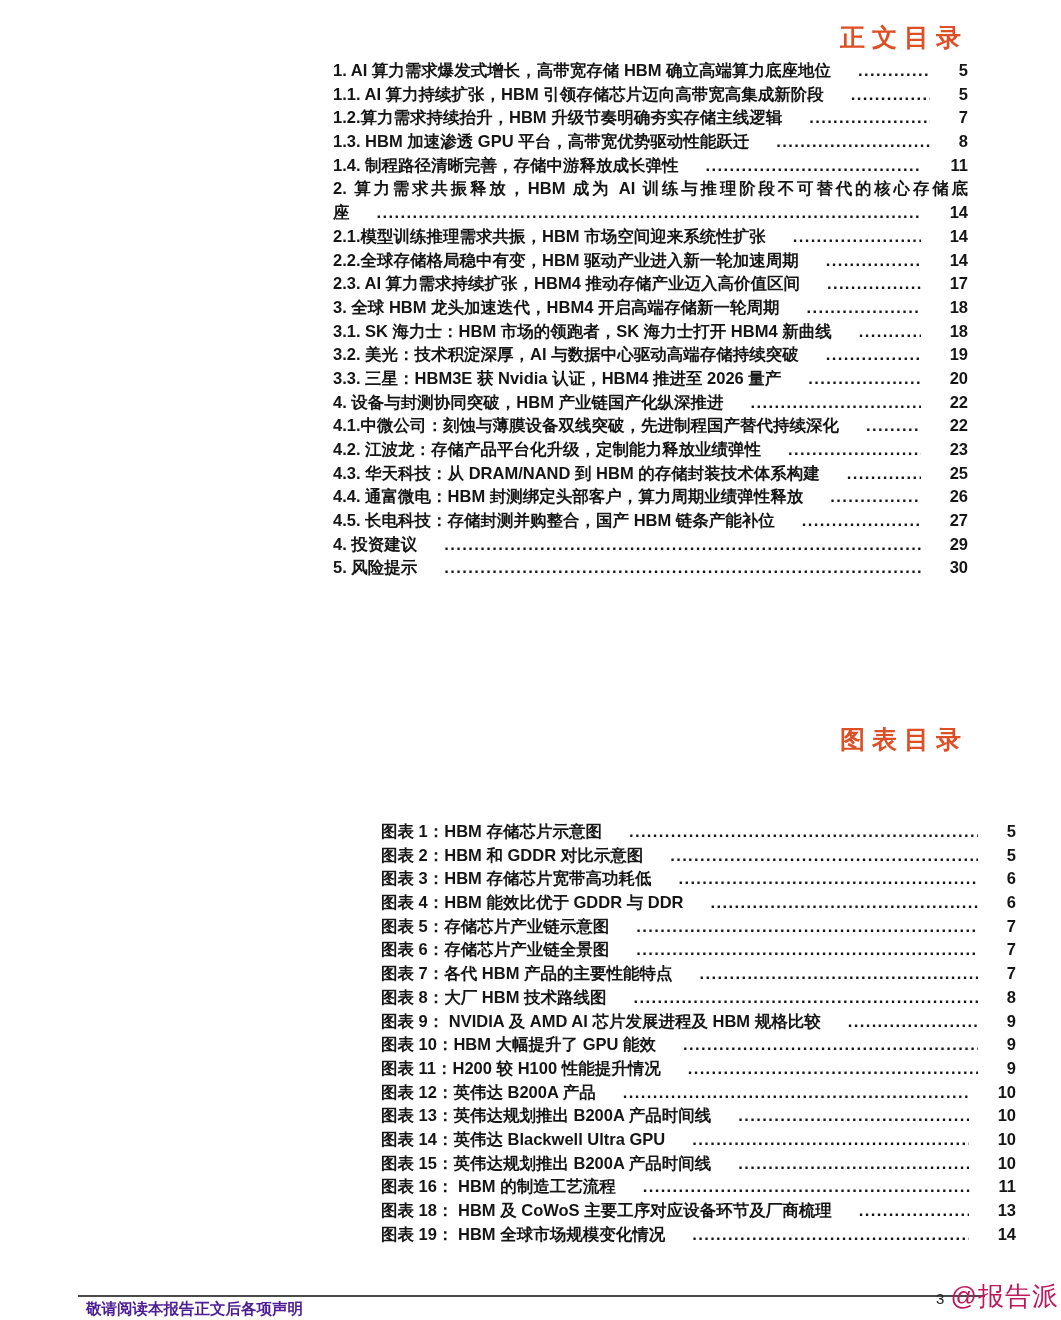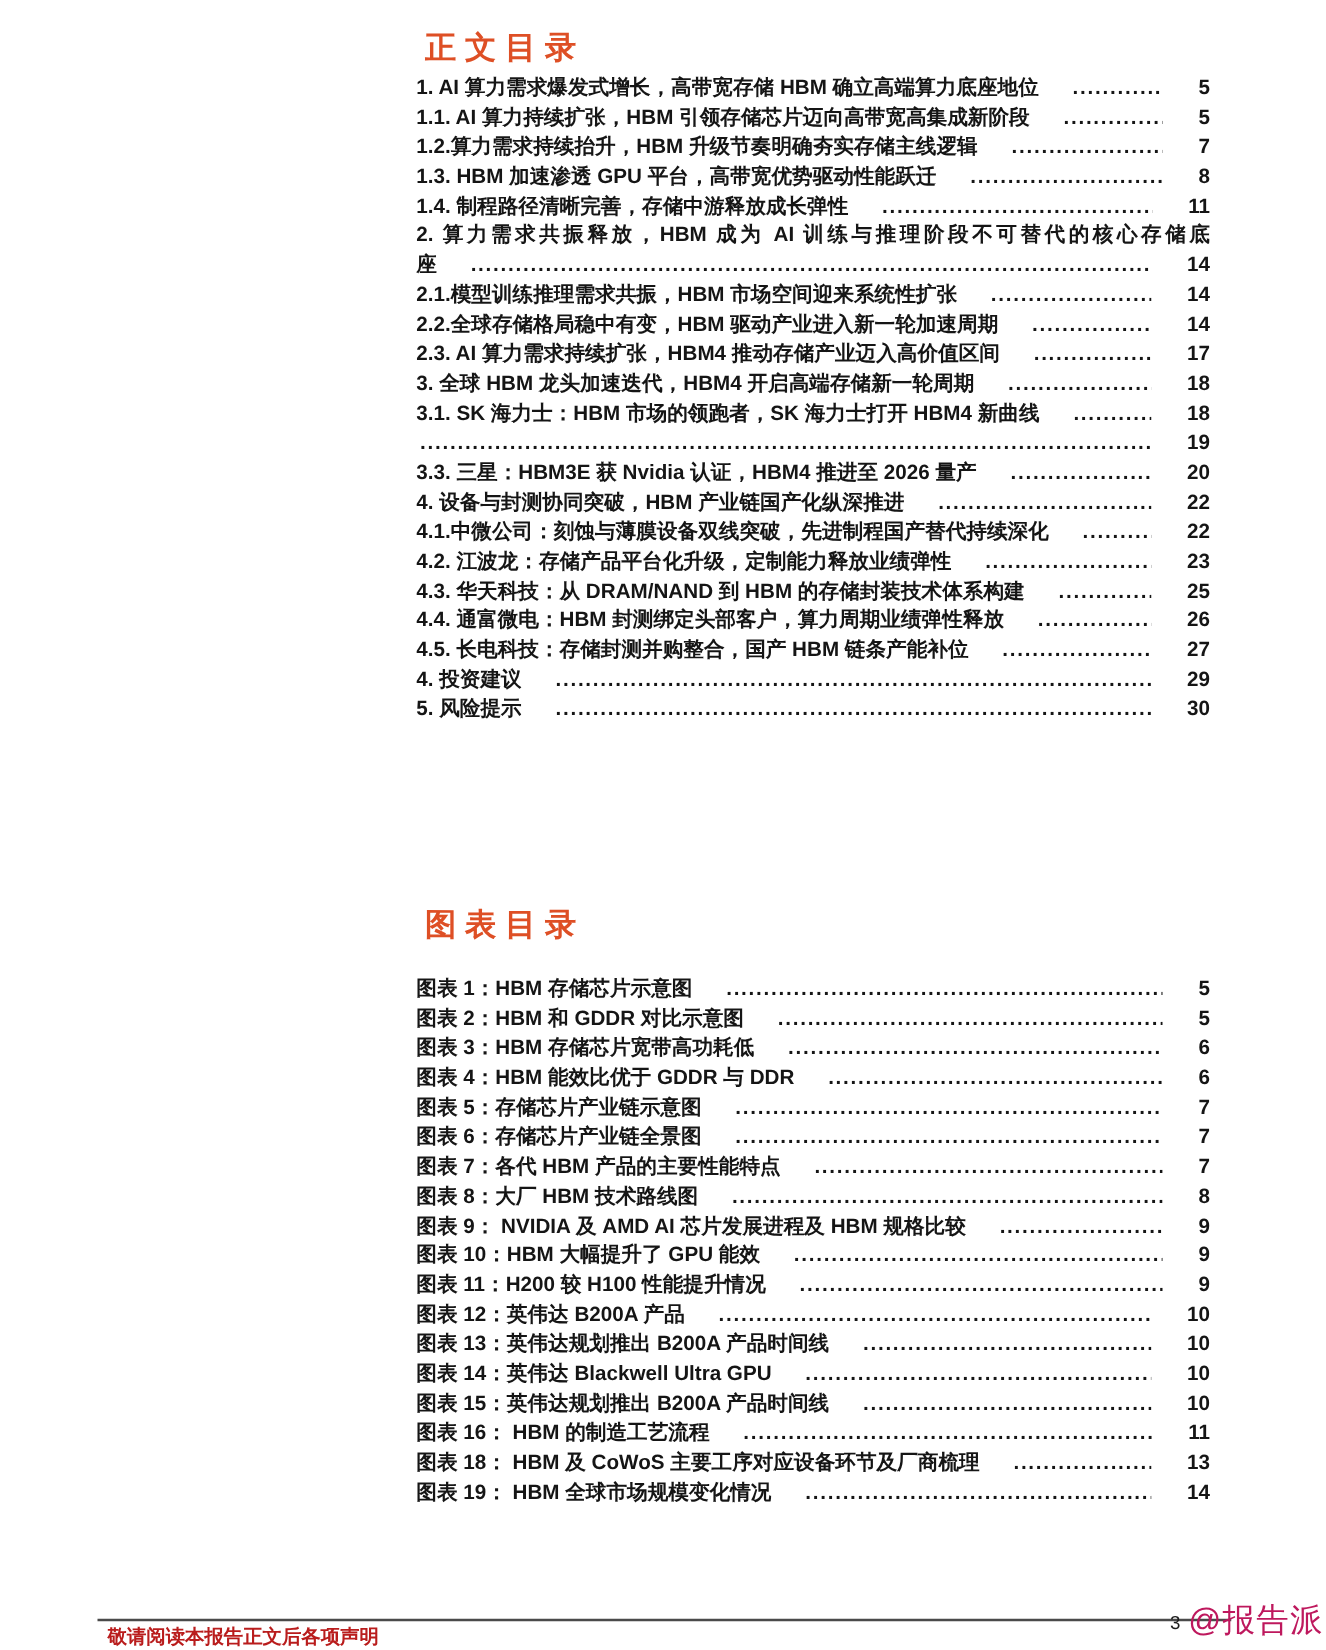--- a/index.html
+++ b/index.html
@@ -7,37 +7,37 @@
     width: 1061px; height: 1320px;
     position: relative; overflow: hidden;
     font-family: "Liberation Sans", sans-serif;
     color: #151515;
   }
   .abs { position: absolute; }
 
   
   .section-title {
     left: 333px; width: 635px;
-    text-align: left;
+    text-align: right;
     font-size: 25px; font-weight: bold;
     letter-spacing: 7px; padding-left: 7px;
     box-sizing: border-box;
     color: #DE4F25;
   }
   #toc-title   { top: 4px; }
   #fig-title   { top: 706px; }
 
   
   .toc-list {
     left: 333px; width: 635px;
     font-size: 16.5px; font-weight: bold;
     line-height: 23.7px;
   }
   #main-toc    { top: 59px; }
-  #figure-toc  { top: 780px; }
+  #figure-toc  { top: 820px; margin-left: 48px; }
 
   .row {
     display: flex; align-items: baseline;
     overflow: hidden; height: 23.7px; gap: 24px;
   }
   .row .t { white-space: nowrap; flex-shrink: 1; overflow: hidden; }
   .row .leader {
     flex: 1 1 10px; min-width: 10px;
     overflow: hidden; white-space: nowrap;
     margin: 0 3px;
@@ -53,21 +53,21 @@
   }
 
   
   #footer-rule {
     left: 78px; top: 1295px; width: 907px; height: 0;
     border-top: 2px solid #4a4a4a;
   }
   #footer-disclaimer {
     left: 86px; top: 1299px;
     font-size: 15.5px; font-weight: bold;
-    color: #b91c1c;
+    color: #4c1d95;
   }
   #footer-page-number {
     left: 936px; top: 1290px;
     font-size: 15px; color: #1c1c1c;
   }
   #footer-watermark {
     right: 2px; top: 1279px;
     font-size: 26px; color: #be185d;
     letter-spacing: 1px;
   }
@@ -146,20 +146,21 @@
         <span class="pg">18</span>
       </div>
 
       <div class="row">
         <span class="t">3.1. SK 海力士：HBM 市场的领跑者，SK 海力士打开 HBM4 新曲线</span>
         <span class="leader"></span>
         <span class="pg">18</span>
       </div>
 
       <div class="row">
+        <span class="t">3.2. 美光：技术积淀深厚，AI 与数据中心驱动高端存储持续突破</span>
         <span class="leader"></span>
         <span class="pg">19</span>
       </div>
 
       <div class="row">
         <span class="t">3.3. 三星：HBM3E 获 Nvidia 认证，HBM4 推进至 2026 量产</span>
         <span class="leader"></span>
         <span class="pg">20</span>
       </div>
 

